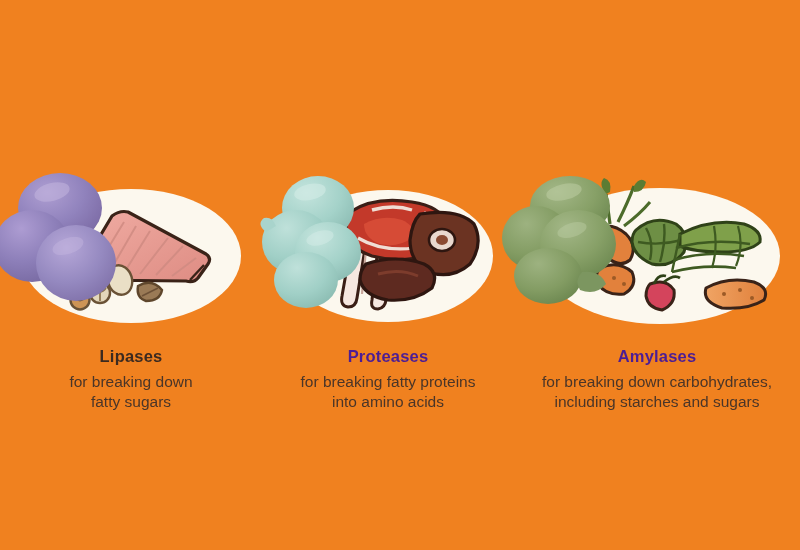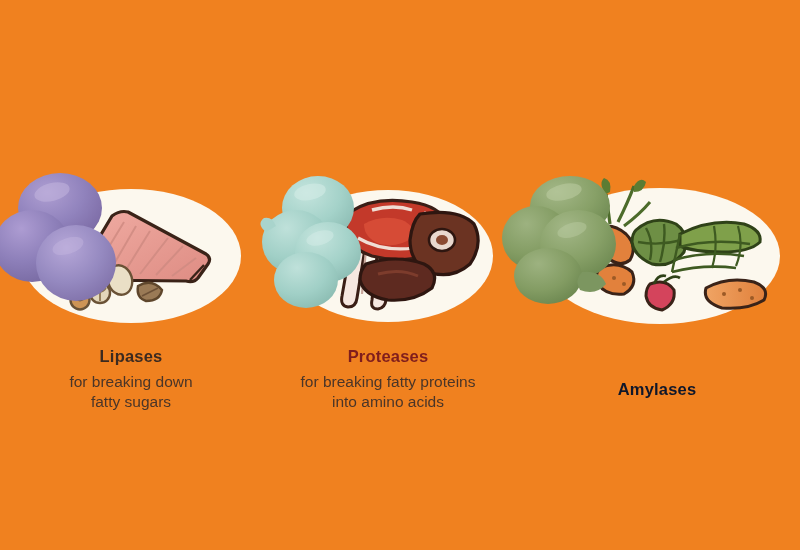--- a/index.html
+++ b/index.html
@@ -181,21 +181,21 @@
           <ellipse cx="34" cy="74" rx="34" ry="32" fill="url(#chickB)"></ellipse>
           <ellipse cx="66" cy="84" rx="33" ry="30" fill="url(#chickA)"></ellipse>
           <ellipse cx="44" cy="112" rx="32" ry="28" fill="url(#chickB)"></ellipse>
           <path d="M4 64 Q-6 56 2 50 Q10 48 14 58 Z" fill="#A9D4CC"></path>
           <ellipse cx="48" cy="24" rx="16" ry="8" fill="#D6EDE8" opacity=".55" transform="rotate(-12 48 24)"></ellipse>
           <ellipse cx="58" cy="70" rx="14" ry="7" fill="#D6EDE8" opacity=".45" transform="rotate(-16 58 70)"></ellipse>
         </svg>
       </div>
 
       <div class="caption">
-        <div class="caption-title" style="color: #7f1d1d;">Proteases</div>
+        <div class="caption-title" style="color: #4c1d95;">Proteases</div>
         <div class="caption-desc" style="color: rgb(74, 53, 40);">for breaking fatty proteins
 into amino acids</div>
       </div>
     </div>
 
     <div class="panel panel-amylases">
       <div class="plate-wrap">
         <svg class="plate-svg" viewBox="0 0 286 160">
           <defs>
             <radialGradient id="brocA" cx="34%" cy="26%" r="80%">
@@ -262,18 +262,20 @@
           <ellipse cx="22" cy="70" rx="34" ry="32" fill="url(#brocB)"></ellipse>
           <ellipse cx="64" cy="76" rx="38" ry="34" fill="url(#brocA)"></ellipse>
           <ellipse cx="34" cy="108" rx="34" ry="28" fill="url(#brocB)"></ellipse>
           <path d="M68 104 Q86 102 92 116 Q82 128 66 122 Q60 112 68 104 Z" fill="#7C9660"></path>
           <ellipse cx="50" cy="24" rx="18" ry="8" fill="#BFD0A6" opacity=".5" transform="rotate(-12 50 24)"></ellipse>
           <ellipse cx="58" cy="62" rx="15" ry="7" fill="#BFD0A6" opacity=".42" transform="rotate(-16 58 62)"></ellipse>
         </svg>
       </div>
 
       <div class="caption">
-        <div class="caption-title" style="color: #0f172a; margin-top: 33px;">Amylases</div>
+        <div class="caption-title" style="color: #4c1d95;">Amylases</div>
+        <div class="caption-desc" style="color: rgb(74, 53, 40);">for breaking down carbohydrates,
+including starches and sugars</div>
       </div>
     </div>
 
   </div>
 </div>
 
 </body></html>

